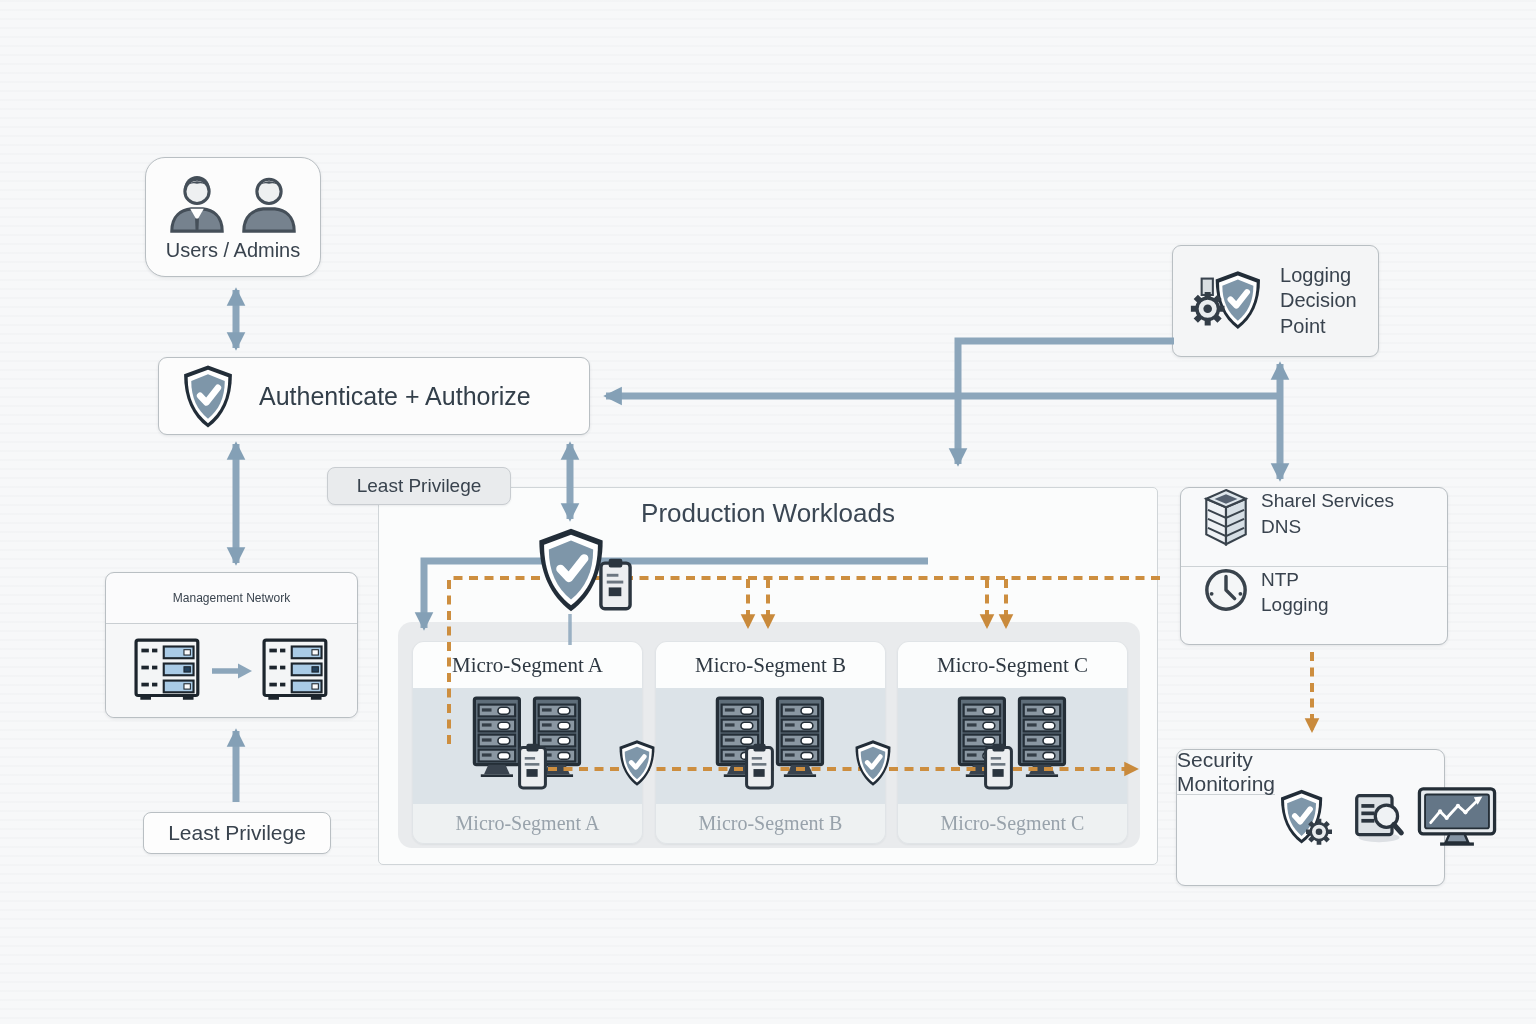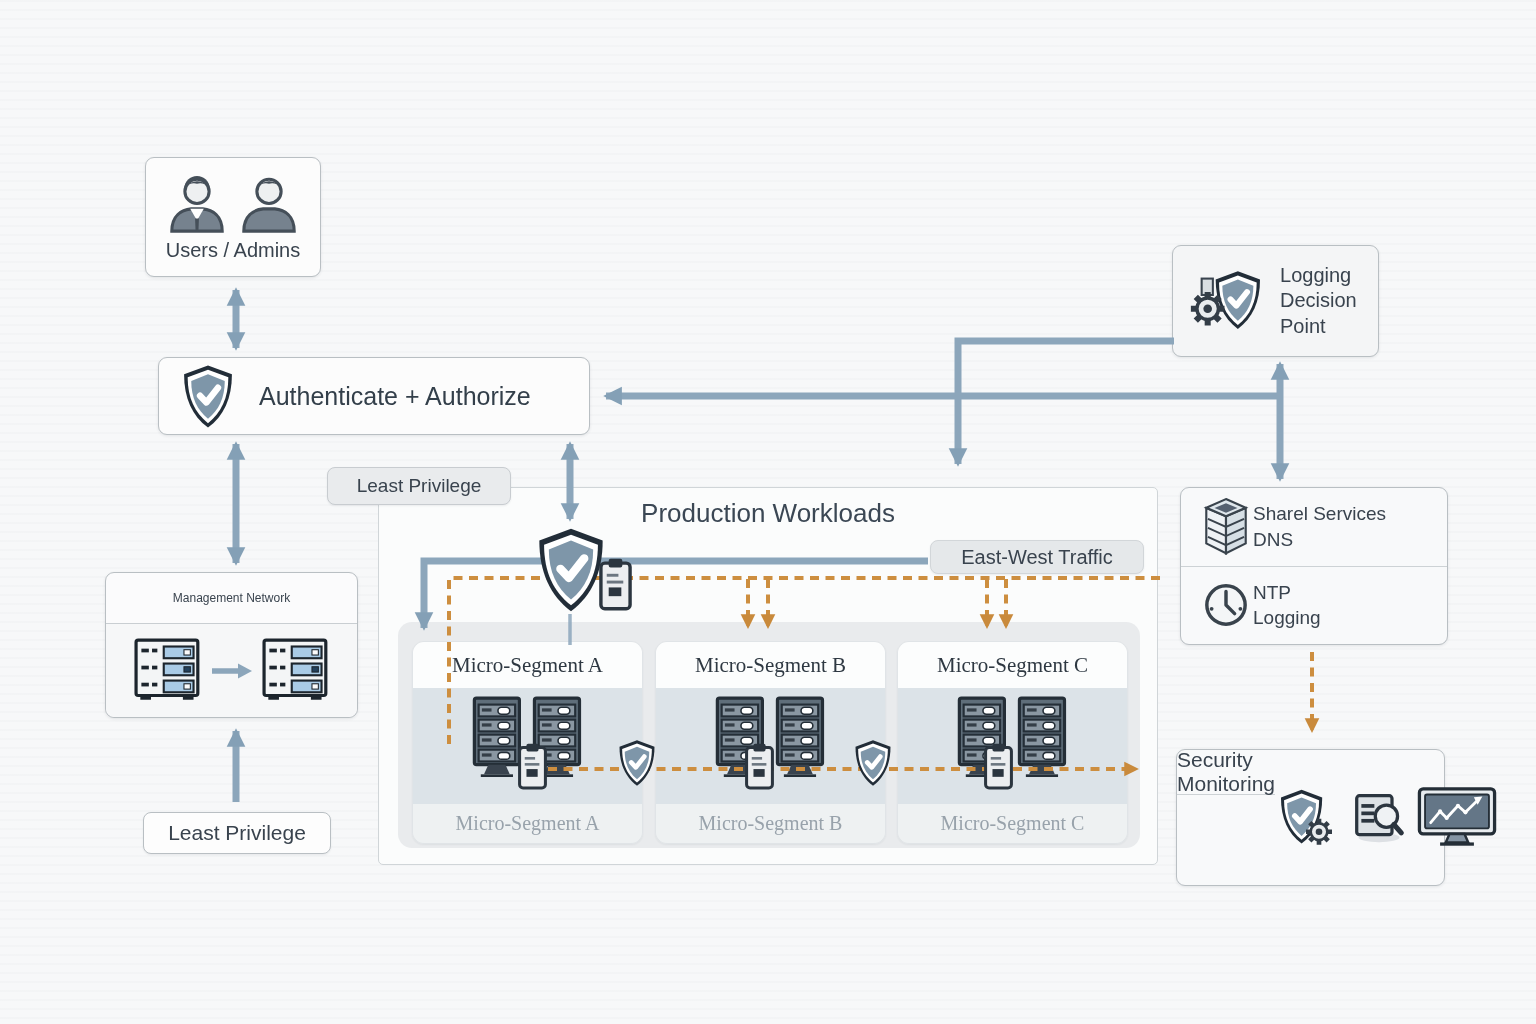--- a/index.html
+++ b/index.html
@@ -15,21 +15,21 @@
     border-radius:9px;box-shadow:0 1px 3px rgba(40,50,60,.10);box-sizing:border-box;}
   .pill{position:absolute;display:flex;align-items:center;justify-content:center;
     background:#e9ebed;border:1px solid #c8ccd0;border-radius:8px;
     box-shadow:0 1px 2px rgba(40,50,60,.08);box-sizing:border-box;z-index:3;}
   .z1{z-index:1}
   svg.connectors{position:absolute;left:0;top:0;z-index:2;pointer-events:none;}
   .fl{position:absolute;z-index:3;}
 
   
   .users{left:145px;top:157px;width:176px;height:120px;display:flex;flex-direction:column;
-    align-items:center;justify-content:center;gap:4px;}
+    align-items:center;justify-content:center;gap:4px;border-radius:20px;}
   .users .row{display:flex;gap:10px;}
   .users .lbl{font-size:20px;}
 
   
   .auth{left:158px;top:357px;width:432px;height:78px;display:flex;align-items:center;
     gap:22px;padding-left:20px;}
   .auth .lbl{font-size:25px;color:#333f4a;}
 
   
   .pdp{left:1172px;top:245px;width:207px;height:112px;display:flex;align-items:center;
@@ -64,21 +64,21 @@
   .mgmt{left:105px;top:572px;width:253px;height:146px;background:#fbfbfc;display:flex;
     flex-direction:column;}
   .mgmt-head{height:50px;display:flex;align-items:center;justify-content:center;
     font-size:12px;border-bottom:1.5px solid #c9ced2;}
   .mgmt-body{flex:1;display:flex;align-items:center;justify-content:center;gap:6px;
     background:#f6f7f8;border-radius:0 0 9px 9px;}
 
   
   .shared{left:1180px;top:487px;width:268px;height:158px;background:#f8f9fa;display:flex;
     flex-direction:column;}
-  .sh-row{flex:1;display:flex;align-items:center;gap:4px;padding-left:22px;}
+  .sh-row{flex:1;display:flex;align-items:flex-start;gap:12px;padding-left:22px;}
   .sh-row.first{border-bottom:1.5px solid #cdd2d5;}
   .sh-txt{font-size:19px;line-height:1.35;}
 
   
   .sec{left:1176px;top:749px;width:269px;height:137px;background:#f8f9fa;display:flex;
     flex-direction:row;}
   .sec-head{height:44px;display:flex;align-items:center;justify-content:center;
     font-size:21px;border-bottom:1.5px solid #cdd2d5;}
   .sec-body{flex:1;display:flex;align-items:center;justify-content:center;gap:10px;}
 </style>
@@ -314,23 +314,20 @@
           <use href="#i-logsearch"></use>
         </svg>
       <svg width="80" height="62">
           <use href="#i-monitor"></use>
         </svg>
     </div>
   </div>
 
   <div class="pill lp-top">
     <span>Least Privilege</span>
-  </div>
-  <div class="pill eastwest">
-    <span>East-West Traffic</span>
   </div>
   <div class="pill lp-bottom">
     <span>Least Privilege</span>
   </div>
 
   <svg class="connectors" width="1536" height="1024" viewBox="0 0 1536 1024">
     <defs>
       <marker id="mb" viewBox="0 0 12 12" refX="9.5" refY="6" markerWidth="3.2" markerHeight="3.2" orient="auto-start-reverse">
         <path d="M1,1 L11,6 L1,11 Z" fill="#84a0b6"></path>
       </marker>

